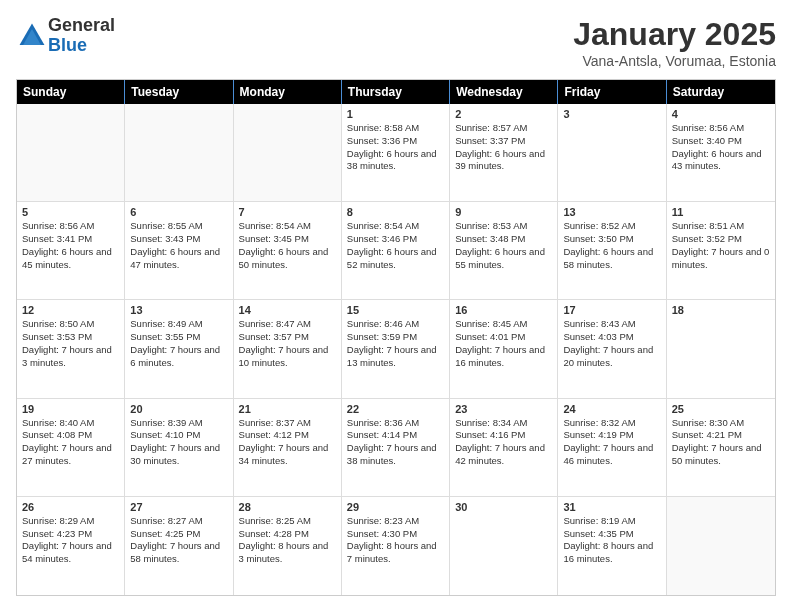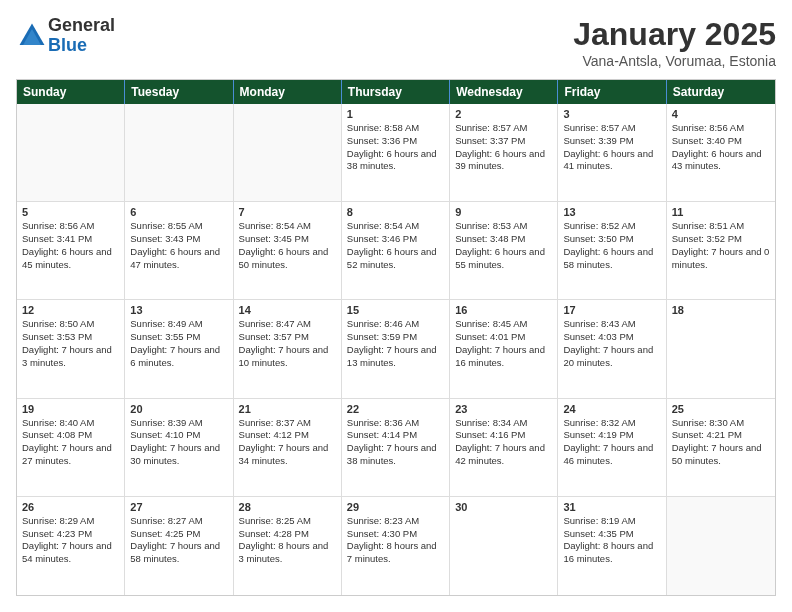--- a/index.html
+++ b/index.html
@@ -54,21 +54,21 @@
     }
     .calendar {
       flex: 1;
       display: flex;
       flex-direction: column;
       border: 1px solid #ccc;
     }
     .cal-header {
       display: grid;
       grid-template-columns: repeat(7, 1fr);
-      background: #14532d;
+      background: #000000;
     }
     .cal-header-cell {
       color: #fff;
       font-weight: bold;
       font-size: 12px;
       padding: 5px 6px;
       border-right: 1px solid #4a8dd5;
     }
     .cal-header-cell:last-child { border-right: none; }
     .cal-body {
@@ -147,23 +147,20 @@
 Daylight: 6 hours and 38 minutes.</div>
           </div>
           <div class="cal-cell">
             <span class="day-num">2</span>
             <div class="cell-text">Sunrise: 8:57 AM
 Sunset: 3:37 PM
 Daylight: 6 hours and 39 minutes.</div>
           </div>
           <div class="cal-cell">
             <span class="day-num">3</span>
-            <div class="cell-text">Sunrise: 8:57 AM
-Sunset: 3:39 PM
-Daylight: 6 hours and 41 minutes.</div>
           </div>
           <div class="cal-cell">
             <span class="day-num">4</span>
             <div class="cell-text">Sunrise: 8:56 AM
 Sunset: 3:40 PM
 Daylight: 6 hours and 43 minutes.</div>
           </div>
         </div>
         <div class="cal-row">
           <div class="cal-cell">

